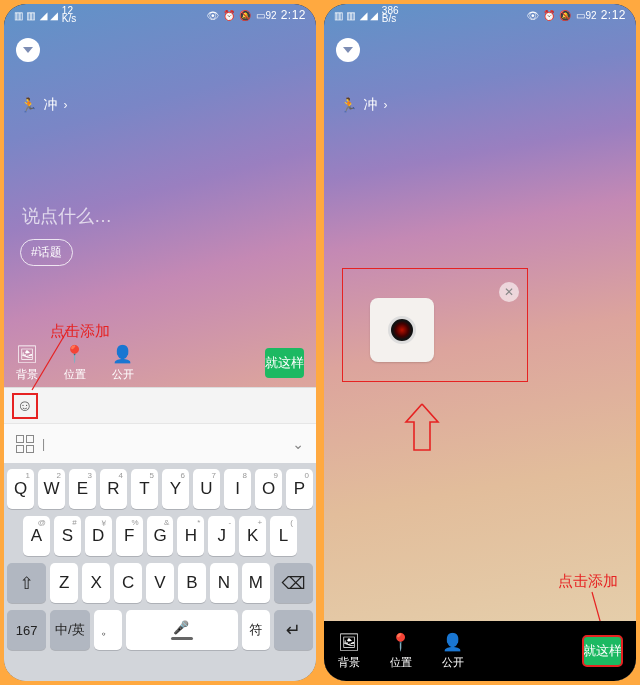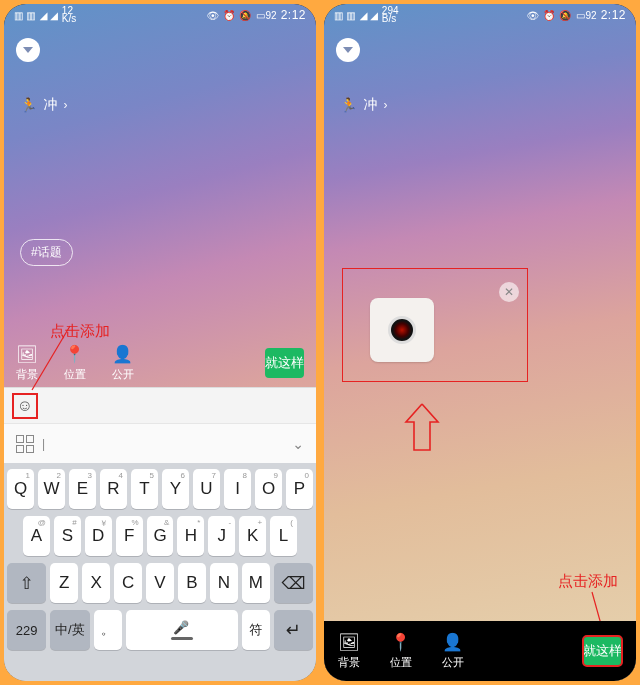--- a/index.html
+++ b/index.html
@@ -191,20 +191,21 @@
       <div class="chev-down"></div>
     </div>
   </div>
 
   <div class="tag-row">
     <span class="run-icon">🏃</span>
     <span>冲</span>
     <span class="chev-r">›</span>
   </div>
 
+  <div class="placeholder">说点什么…</div>
   <div class="topic-chip">#话题</div>
 
   <div class="anno-red" style="left:46px; top:318px;">点击添加</div>
 
   <div class="action-row">
     <div class="item">
       <span class="ic">🖼</span>
       <span>背景</span>
     </div>
     <div class="item">
@@ -262,21 +263,21 @@
         <div class="key">Z</div>
         <div class="key">X</div>
         <div class="key">C</div>
         <div class="key">V</div>
         <div class="key">B</div>
         <div class="key">N</div>
         <div class="key">M</div>
         <div class="key dark">⌫</div>
       </div>
     <div class="krow r4">
-      <div class="key dark wide">229</div>
+      <div class="key dark wide">167</div>
       <div class="key dark wide">中/英</div>
       <div class="key">。</div>
       <div class="key space">
         <div style="display:flex;flex-direction:column;align-items:center;">
           <span>🎤</span>
           <div class="micbar"></div>
         </div>
       </div>
       <div class="key">符</div>
       <div class="key dark wide" style="font-size:18px;">↵</div>
@@ -288,21 +289,21 @@
   </svg>
 </div>
 
 <div class="phone right">
   <div class="gradient"></div>
 
   <div class="statusbar">
     <div class="sb-left">
       <span>▥ ▥</span>
       <span>◢ ◢</span>
-      <span class="mini" style="white-space:pre;">294
+      <span class="mini" style="white-space:pre;">386
 B/s</span>
     </div>
     <div class="sb-right">
       <span>👁</span>
       <span>⏰</span>
       <span>🔕</span>
       <span>▭<span>92</span></span>
       <span class="clock">2:12</span>
     </div>
   </div>

